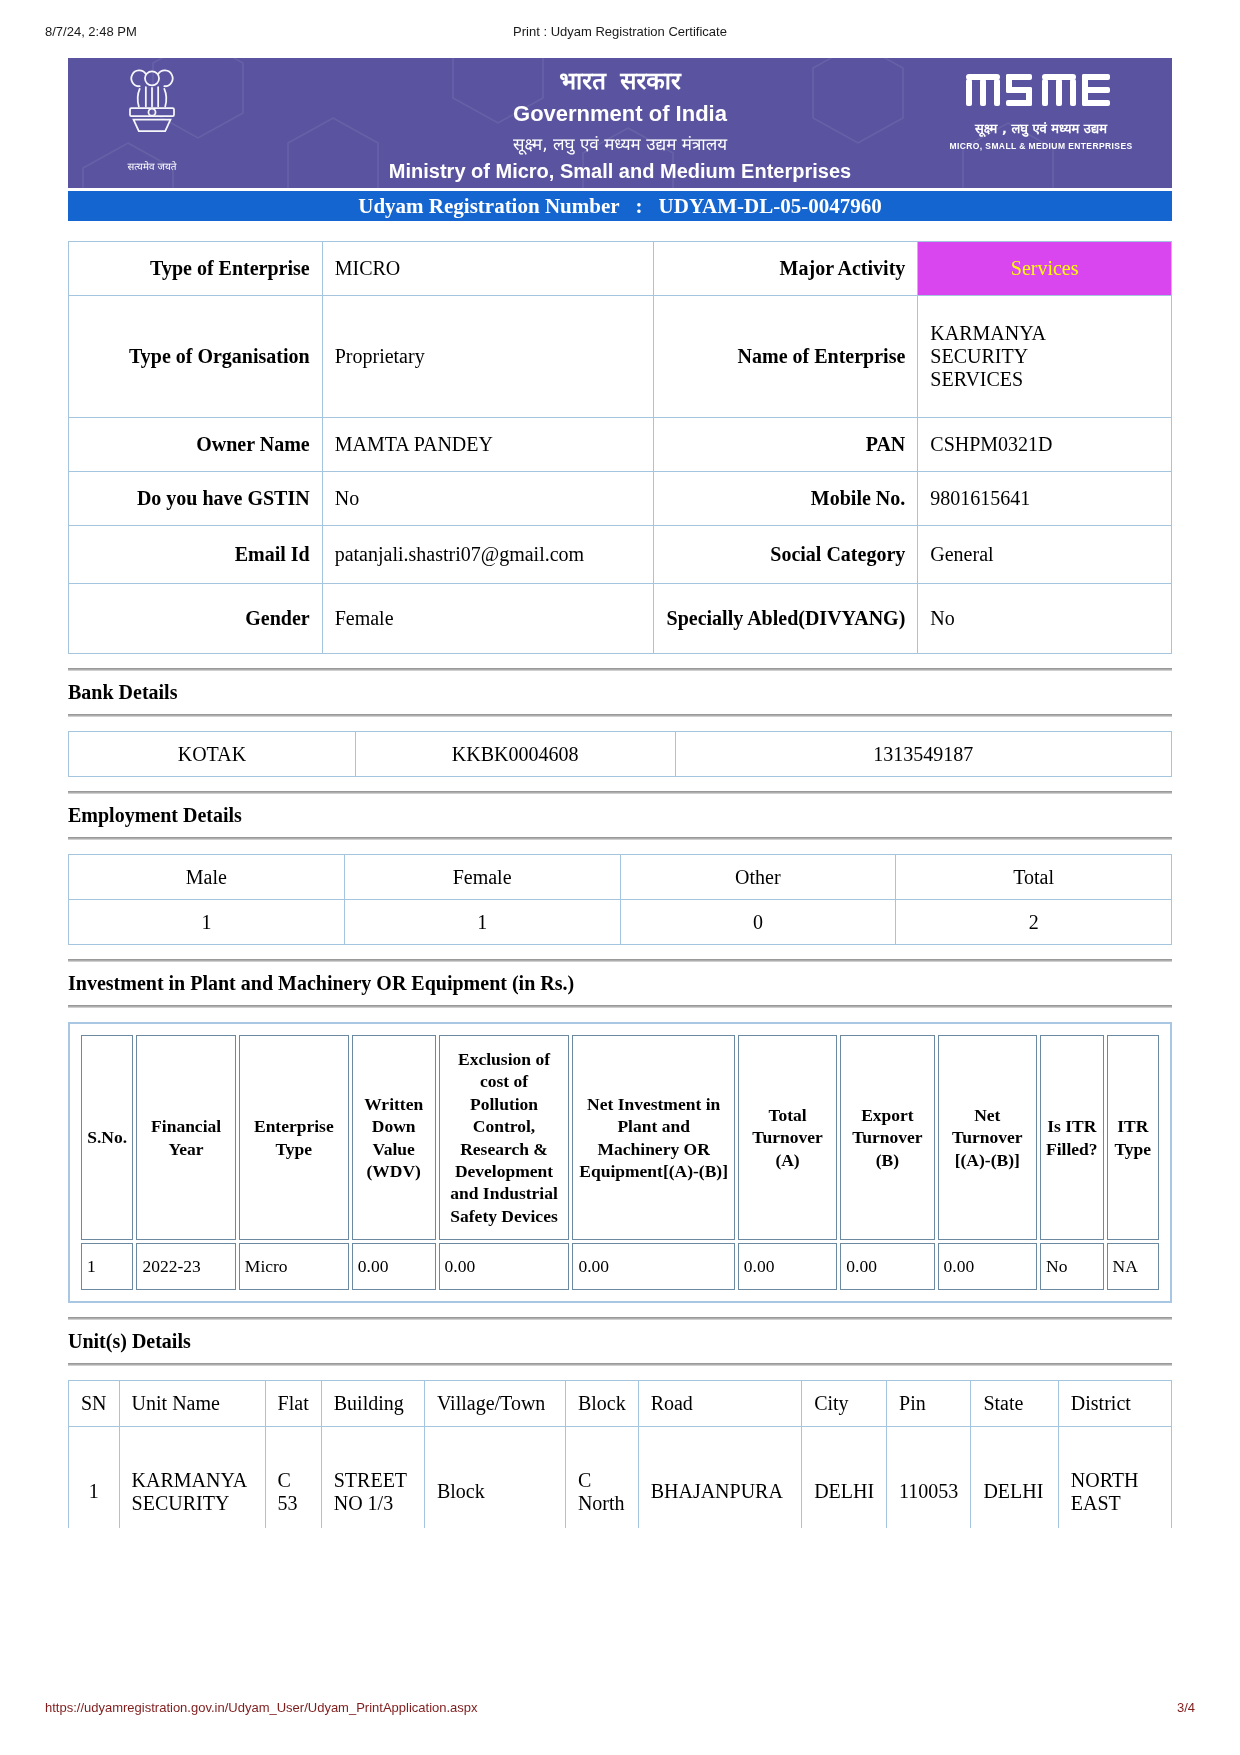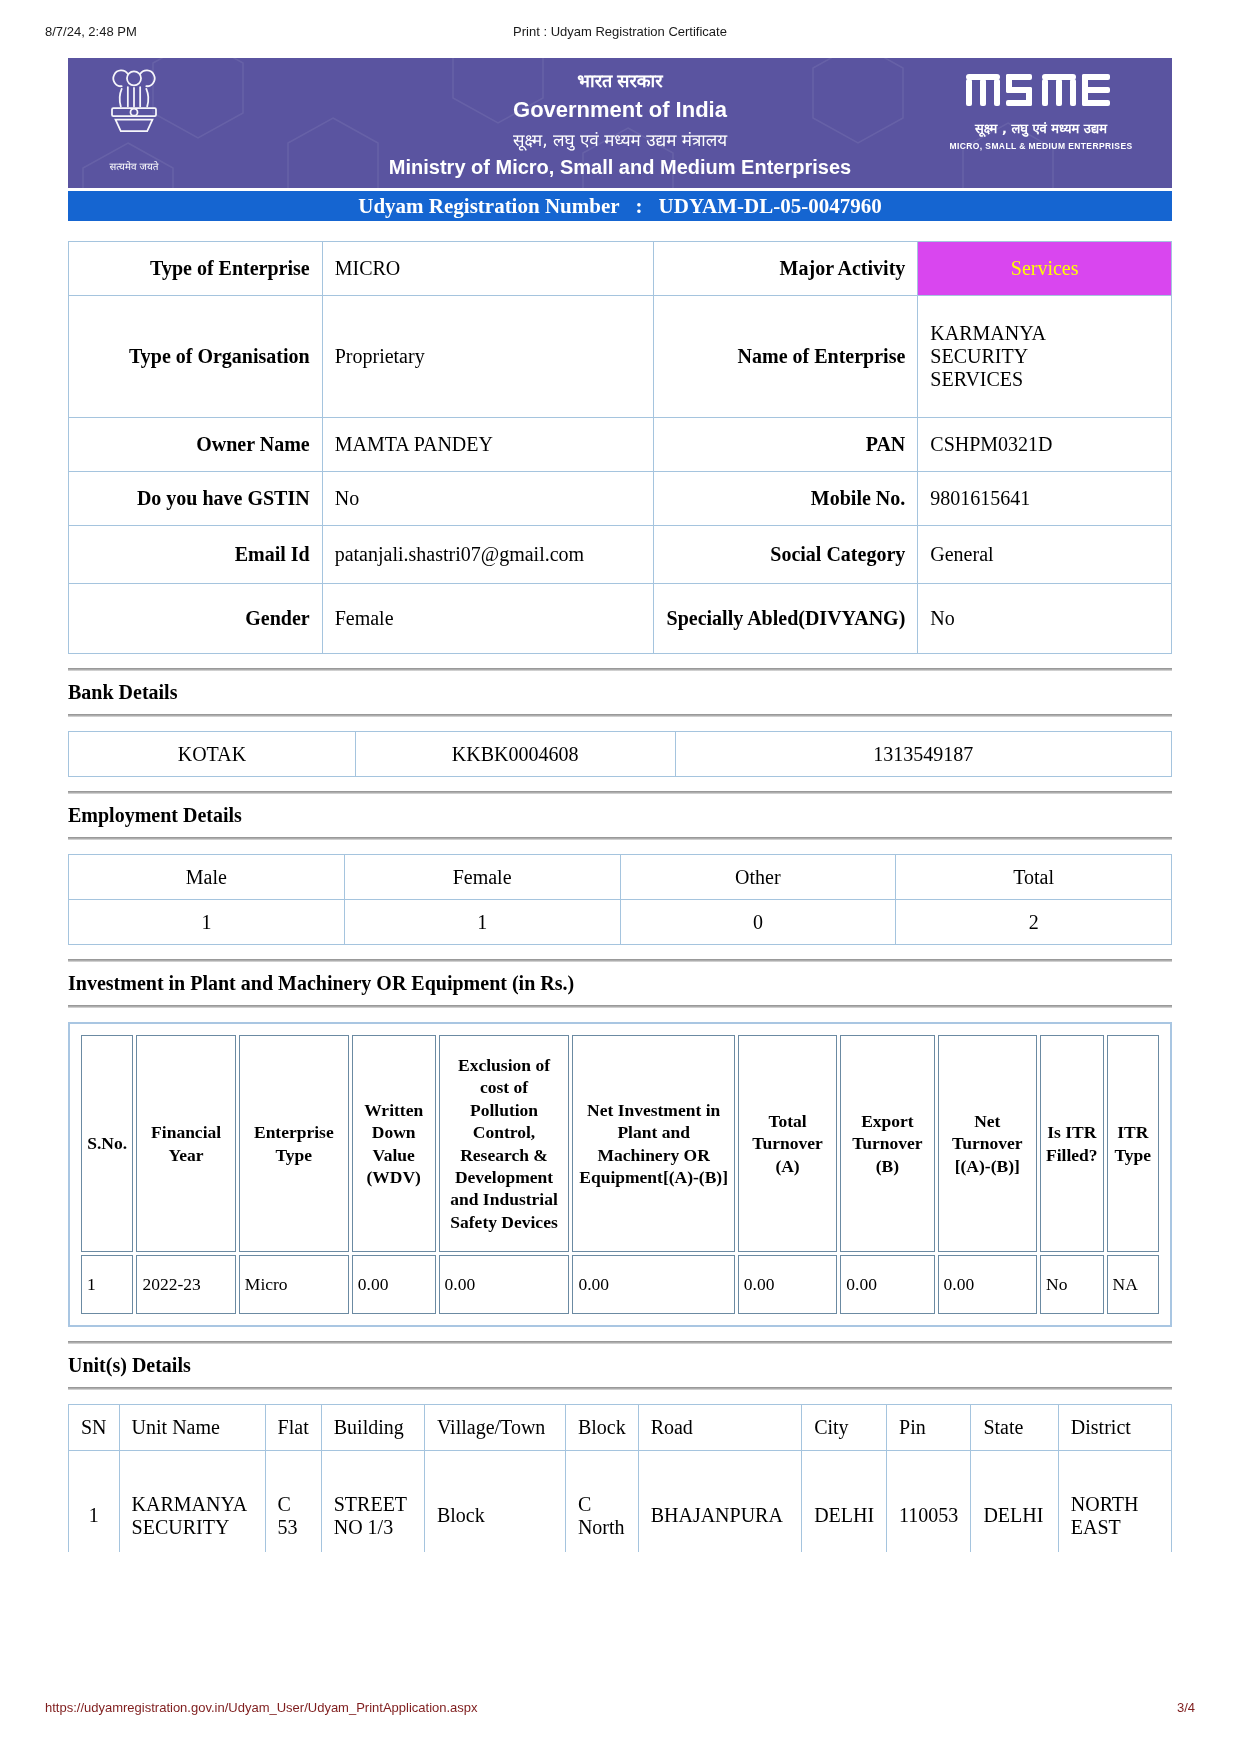--- a/index.html
+++ b/index.html
@@ -24,28 +24,28 @@
   }
 
   .content { position: absolute; top: 58px; left: 68px; width: 1104px; }
 
   
   .banner {
     position: relative; height: 130px; background: #5a54a0; overflow: hidden;
     color: #fff;
   }
   .hexes { position: absolute; inset: 0; }
-  .emblem { position: absolute; left: 26px; top: 8px; width: 80px; text-align: center; }
+  .emblem { position: absolute; left: 44px; top: 8px; width: 80px; text-align: center; }
   .emblem-caption { font-size: 10px; color: #fff; margin-top: 1px; font-family: "DejaVu Sans", sans-serif; }
   .banner-center {
     position: absolute; left: 0; right: 0; top: 0; height: 100%;
     display: flex; flex-direction: column; justify-content: center; align-items: center; gap: 5px;
     text-align: center;
   }
-  .b-hindi1 { font-size: 18px; font-weight: bold; font-family: Liberation Sans, sans-serif; }
+  .b-hindi1 { font-size: 24px; font-weight: bold; font-family: Liberation Mono, monospace; }
   .b-eng1   { font-size: 22px; font-weight: bold; font-family: "Liberation Sans", sans-serif; }
   .b-hindi2 { font-size: 17px; font-weight: normal; font-family: "DejaVu Sans", sans-serif; }
   .b-eng2   { font-size: 20px; font-weight: bold; font-family: "Liberation Sans", sans-serif; }
   .msme { position: absolute; right: 26px; top: 16px; width: 210px; text-align: center; }
   .msme-hindi { font-size: 13px; font-weight: bold; margin-top: 8px; font-family: "DejaVu Sans", sans-serif; }
   .msme-eng { font-size: 8.5px; letter-spacing: 0.4px; margin-top: 4px; font-family: "Liberation Sans", sans-serif; font-weight: bold; }
 
   
   .udyam-bar {
     margin-top: 3px; height: 30px; line-height: 30px; background: #1565d1;
@@ -77,21 +77,21 @@
   td.highlight { background: #d946ef; color: #ffff00; text-align: center !important; }
   .wrap-150 { display: inline-block; max-width: 150px; }
 
   
   .bank-table th, .bank-table td, .emp-table th, .emp-table td { text-align: center; height: 45px; }
   .bank-table th, .emp-table th { font-weight: bold; }
 
   
   .inv-wrap { border: 2px solid #a9c6e2; padding: 8px; margin-top: 2px; }
   table.inv-table { width: 100%; border-collapse: separate; border-spacing: 3px; }
-  .inv-table th, .inv-table td { border: 1px solid #6b8aa2; font-size: 17.5px; padding: 18px 5px; }
+  .inv-table th, .inv-table td { border: 1px solid #6b8aa2; font-size: 17.5px; padding: 12px 5px; }
   .inv-table th { font-weight: bold; text-align: center; vertical-align: middle; line-height: 1.28; }
   .inv-table td { text-align: left; vertical-align: middle; height: 34px; }
 
   
   .units-clip { height: 148px; overflow: hidden; margin-top: 2px; }
   .units-table th, .units-table td { font-size: 17.5px; }
   .units-table th { font-weight: bold; text-align: left; height: 46px; padding: 6px 10px; }
   .units-table td { vertical-align: top; height: 130px; padding: 8px 10px; }
   .units-table td.c { text-align: center; }
   .wrap-112 { display: inline-block; max-width: 112px; }

